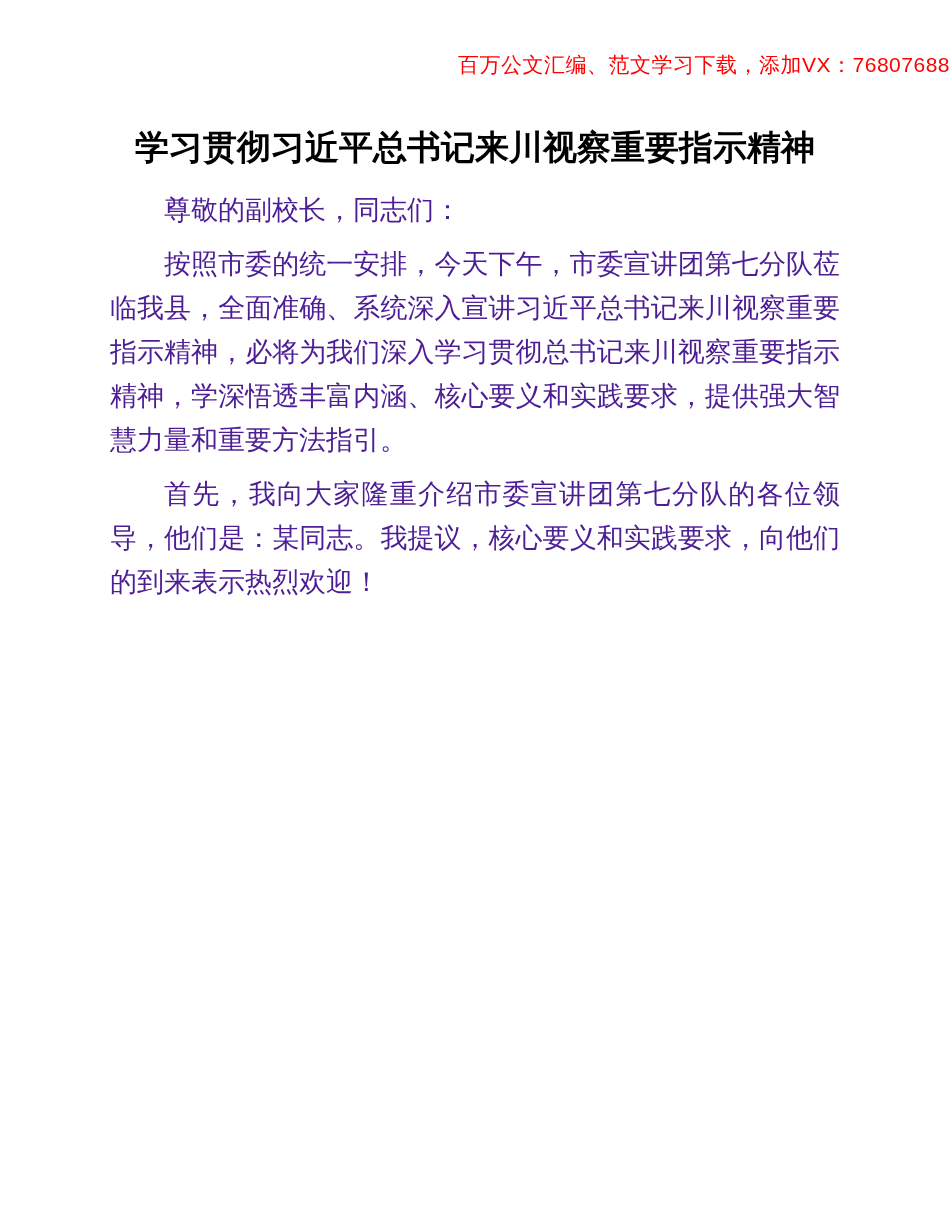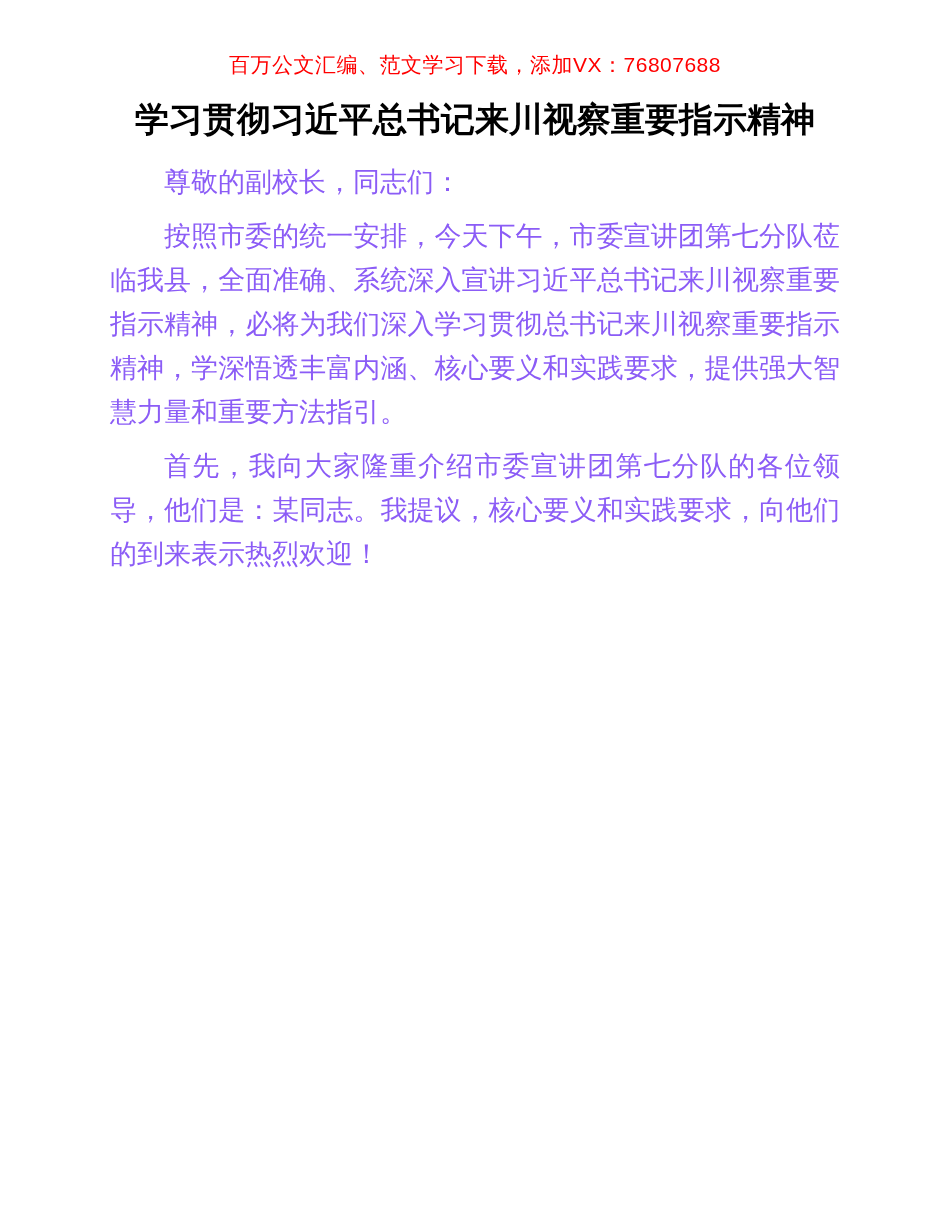--- a/index.html
+++ b/index.html
@@ -8,42 +8,42 @@
     position: relative;
     width: 950px;
     height: 1230px;
     background: #ffffff;
     overflow: hidden;
     font-family: "Liberation Sans", "DejaVu Sans", sans-serif;
     color: #000000;
   }
   .notice {
     padding-top: 52px;
-    text-align: center;
+    text-align: right;
     font-size: 21px;
     line-height: 26px;
     color: #ff0000;
     letter-spacing: 0.5px;
   }
   .doc-title {
-    margin-top: 18px;
+    margin-top: 46px;
     text-align: center;
     font-size: 34px;
     font-weight: bold;
     line-height: 46px;
     color: #000000;
   }
   .title-line { display: block; }
   .content {
     width: 730px;
     margin: 18px auto 0 auto;
     font-size: 27px;
     line-height: 44px;
     text-align: justify;
-    color: #8b5cf6;
+    color: #4c1d95;
   }
   .content p {
     text-indent: 2em;
     margin-bottom: 10px;
   }
 </style>
 </head>
 <body>
 
 <div class="page">

